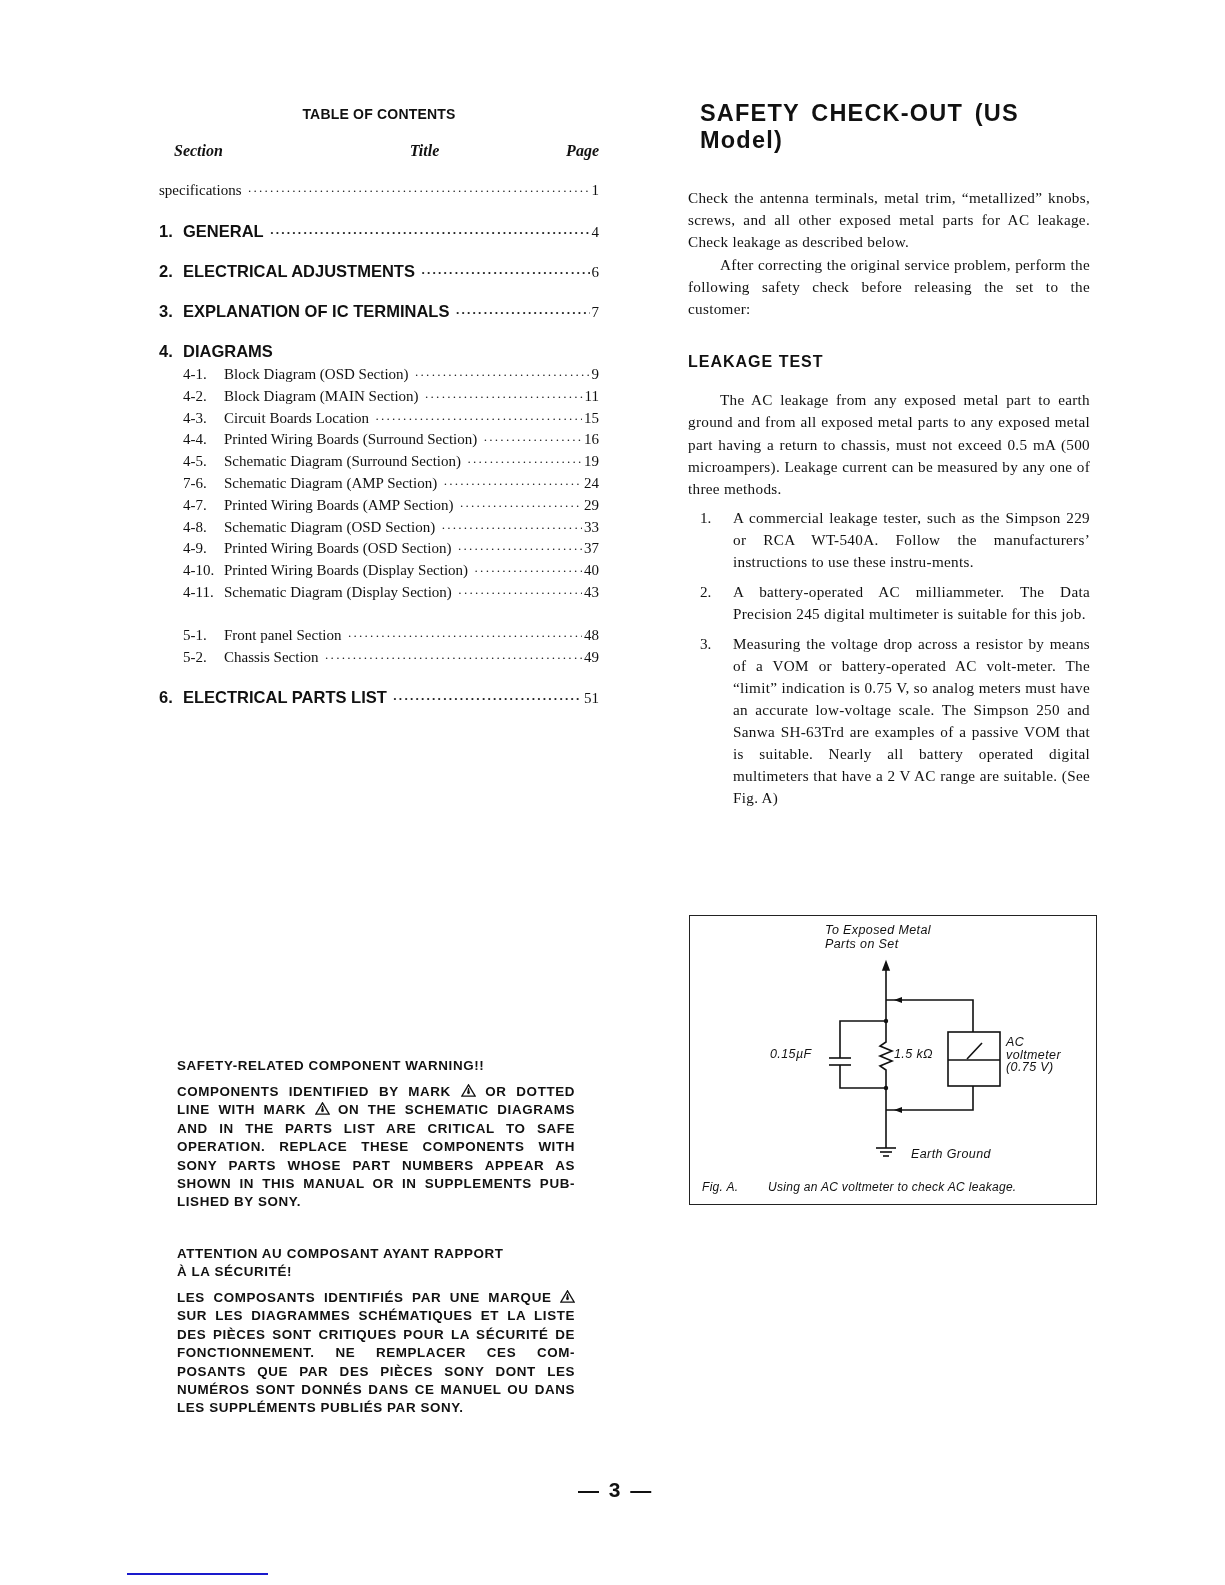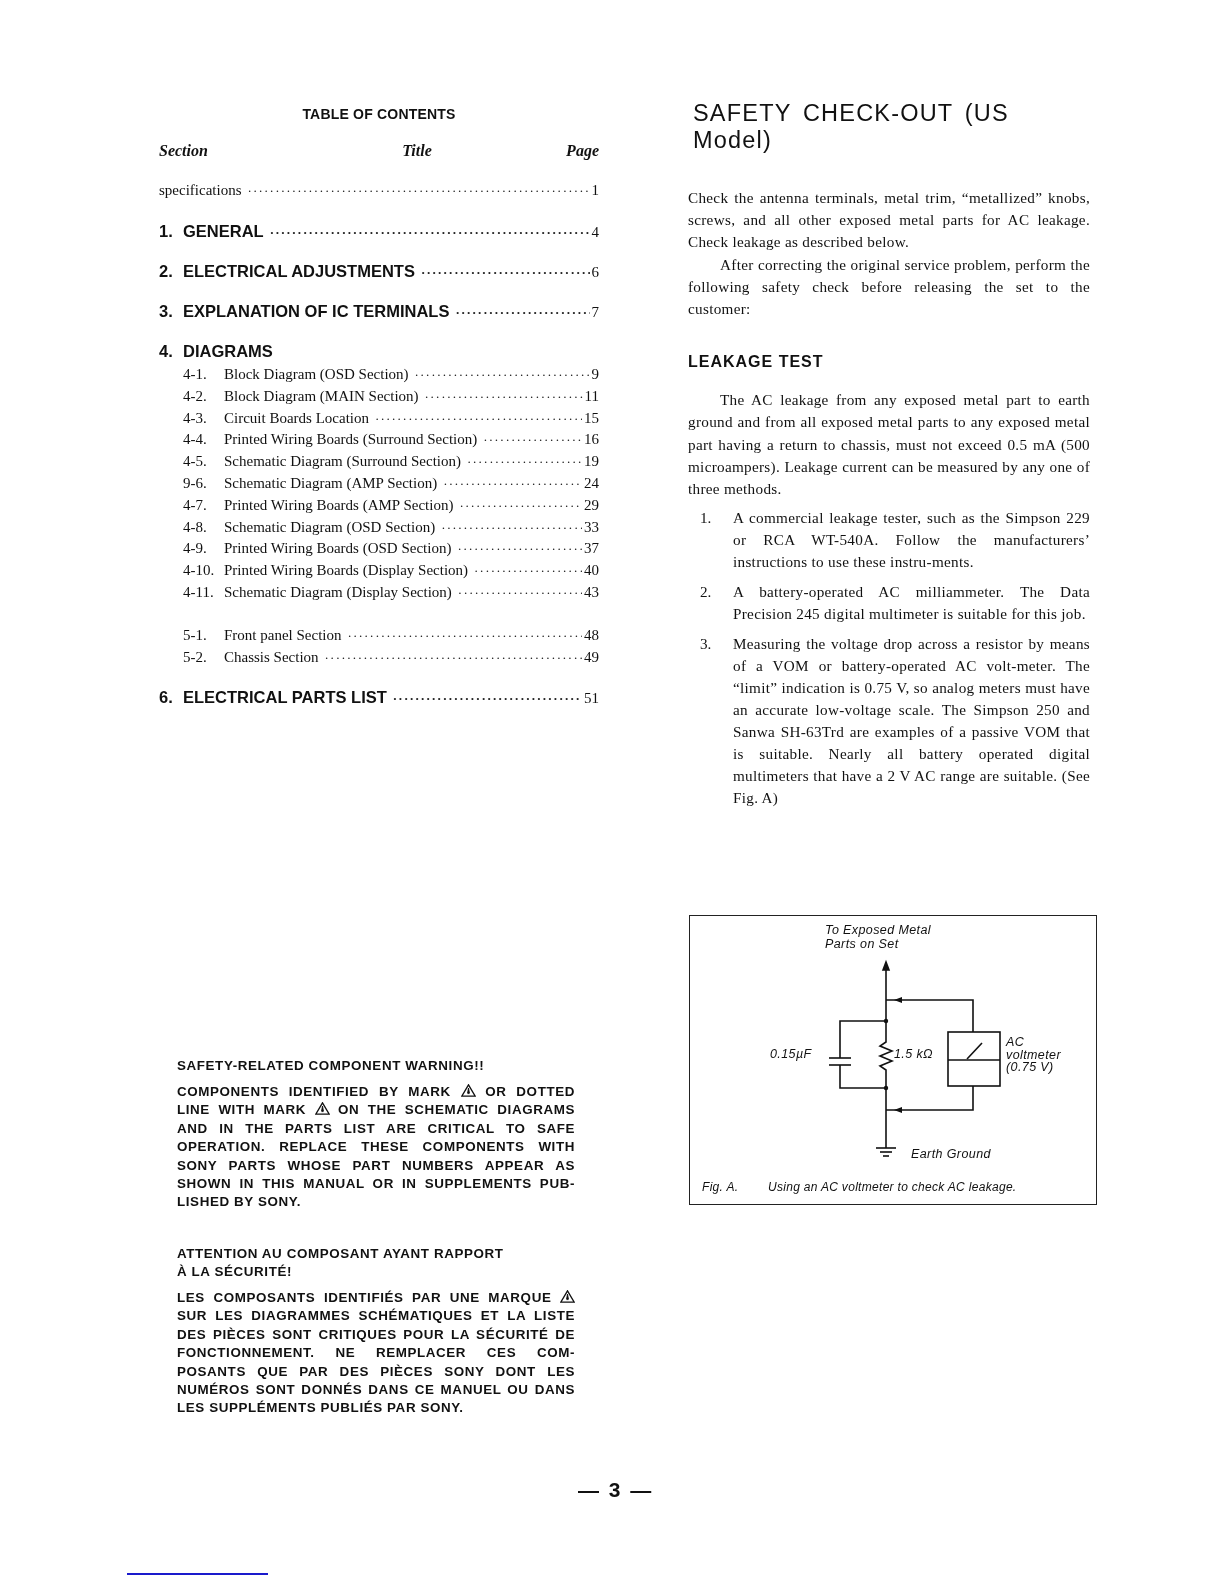--- a/index.html
+++ b/index.html
@@ -3,21 +3,21 @@
 <meta charset="utf-8">
 <style>
   html, body { margin: 0; padding: 0; background: #ffffff; }
   body { width: 1225px; height: 1585px; position: relative; overflow: hidden; color: #111; }
   .serif { font-family: "Liberation Serif", "DejaVu Serif", serif; }
   .sans { font-family: "Liberation Sans", "DejaVu Sans", sans-serif; }
 
   
   #toc { position: absolute; left: 159px; top: 106px; width: 440px; }
   #toc-title { text-align: center; font-weight: bold; font-size: 14px; margin: 0 0 20px 0; letter-spacing: 0.2px; }
-  .toc-head { display: flex; justify-content: space-between; font-style: italic; font-weight: bold; font-size: 16px; margin-bottom: 22px; }
+  .toc-head { display: flex; justify-content: space-between; font-style: italic; font-weight: bold; font-size: 16px; margin-bottom: 22px; margin-left: 15px; }
   .toc-head span:nth-child(2) { margin-left: 60px; }
   .row { display: flex; align-items: baseline; white-space: nowrap; }
   .row .lbl { flex: 0 0 auto; }
   .row .dots { flex: 1 1 auto; overflow: hidden; margin: 0 2px 0 6px; letter-spacing: 1.2px; font-size: 13px; color: #222; }
   .row .dots::before { content: "··································································································································"; }
   .row .pg { flex: 0 0 auto; text-align: right; }
   .r-plain { font-size: 15px; margin-bottom: 23px; }
   .r-main { font-size: 16.5px; font-weight: bold; margin-bottom: 21px; }
   .r-main .num { display: inline-block; width: 24px; }
   .r-main .pg { font-weight: normal; font-size: 15px; }
@@ -30,21 +30,21 @@
   
   .warn { position: absolute; left: 177px; width: 398px; font-weight: bold; font-size: 13.4px; letter-spacing: 0.6px; }
   #warn-en { top: 1057px; }
   #warn-fr { top: 1245px; }
   .warn h3 { margin: 0 0 8px 0; font-size: 13.4px; text-align: left; font-weight: bold; line-height: 18px; }
   .warn p { margin: 0; text-align: justify; text-align-last: left; line-height: 18.4px; }
   .mark { display: inline-block; width: 15px; height: 13px; vertical-align: -1px; }
 
   
   #safety { position: absolute; left: 688px; top: 100px; width: 402px; }
-  #safety-title { font-weight: normal; font-size: 23.5px; letter-spacing: 1.2px; margin: 0 0 33px 5px; word-spacing: 4px; }
+  #safety-title { font-weight: bold; font-size: 23.5px; letter-spacing: 1.2px; margin: 0 0 33px 12px; word-spacing: 4px; }
   .para { font-size: 15.2px; line-height: 22.2px; text-align: justify; margin: 0; letter-spacing: 0.3px; }
   .indent { text-indent: 32px; }
   #leak-title { font-weight: bold; font-size: 16px; letter-spacing: 1px; margin: 33px 0 18px 0; }
   ol.methods { list-style: none; margin: 7px 0 0 0; padding: 0; }
   ol.methods li { display: flex; margin-bottom: 8px; }
   ol.methods li .n { flex: 0 0 45px; font-size: 15.2px; line-height: 22px; padding-left: 12px; box-sizing: border-box; }
   ol.methods li .t { flex: 1; font-size: 15.2px; line-height: 22px; text-align: justify; letter-spacing: 0.3px; }
 
   
   #fig { position: absolute; left: 689px; top: 915px; width: 408px; height: 290px; border: 1.5px solid #222; box-sizing: border-box; }
@@ -113,21 +113,21 @@
         <span class="lbl"><span class="num">4-4.</span><span>Printed Wiring Boards (Surround Section)</span></span>
         <span class="dots"></span>
         <span class="pg">16</span>
       </div>
     <div class="row r-sub">
         <span class="lbl"><span class="num">4-5.</span><span>Schematic Diagram (Surround Section)</span></span>
         <span class="dots"></span>
         <span class="pg">19</span>
       </div>
     <div class="row r-sub">
-        <span class="lbl"><span class="num">9-6.</span><span>Schematic Diagram (AMP Section)</span></span>
+        <span class="lbl"><span class="num">7-6.</span><span>Schematic Diagram (AMP Section)</span></span>
         <span class="dots"></span>
         <span class="pg">24</span>
       </div>
     <div class="row r-sub">
         <span class="lbl"><span class="num">4-7.</span><span>Printed Wiring Boards (AMP Section)</span></span>
         <span class="dots"></span>
         <span class="pg">29</span>
       </div>
     <div class="row r-sub">
         <span class="lbl"><span class="num">4-8.</span><span>Schematic Diagram (OSD Section)</span></span>

